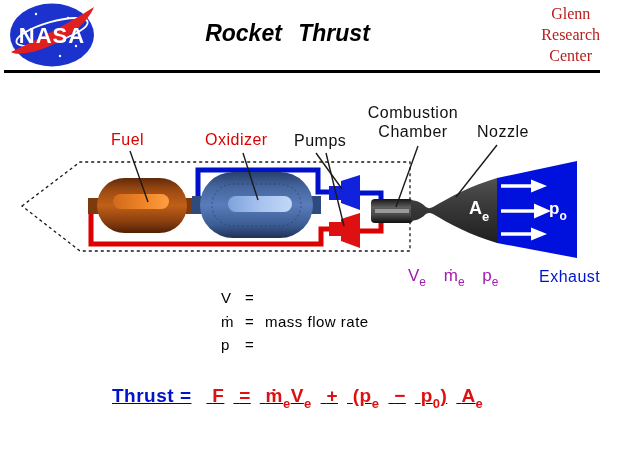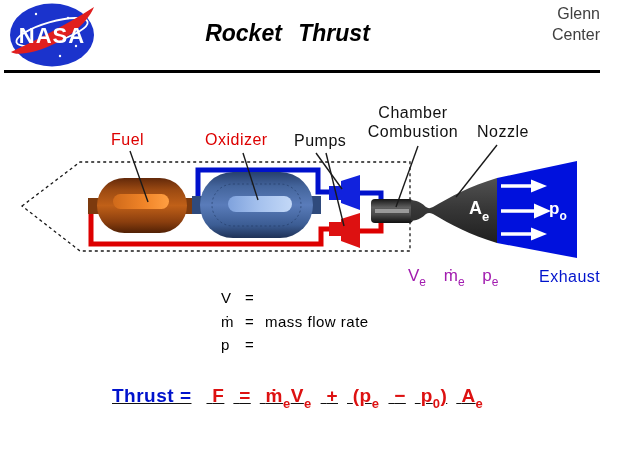--- a/index.html
+++ b/index.html
@@ -4,21 +4,21 @@
 <style>
   html,body{margin:0;padding:0;}
   body{
     width:617px;height:463px;position:relative;overflow:hidden;
     background:#ffffff;font-family:"Liberation Sans", sans-serif;color:#111;
   }
   .abs{position:absolute;}
   
   .hdr-title{left:0;top:20px;width:575px;text-align:center;
     font-size:23px;font-weight:bold;font-style:italic;word-spacing:10px;color:#000;}
-  .org{right:17px;top:3px;text-align:right;font-size:16px;line-height:21px;color:#404040;}
+  .org{right:17px;top:3px;text-align:center;font-size:16px;line-height:21px;color:#b91c1c;font-family:Liberation Serif, serif;}
   .hdr-rule{left:4px;top:70px;width:596px;height:3px;background:#000;}
   
   .dlabel{font-size:16px;letter-spacing:.5px;color:#111;white-space:nowrap;}
   .red-label{color:#dd0000;}
   .blue-label{color:#0013cc;text-align:right;}
   .combustion{text-align:center;line-height:19px;}
   
   .vars{font-size:17px;color:#a21caf;white-space:nowrap;}
   .vars .item{margin-right:13px;}
   .sb{font-size:12px;vertical-align:-5px;line-height:0;}
@@ -48,20 +48,21 @@
   </g>
   <ellipse cx="44" cy="30" rx="37" ry="10" fill="none" stroke="#ffffff" stroke-width="1.8" transform="rotate(-16 44 30)"></ellipse>
   <path d="M 3,50 C 28,38 55,25 86,5 C 79,22 58,40 28,49 C 16,52 7,53 3,50 Z" fill="#e01f1f"></path>
   <text x="44" y="41" text-anchor="middle" font-size="22" font-weight="bold" fill="#ffffff" letter-spacing="1">NASA</text>
 </svg>
 
 <div class="abs hdr-title">Rocket Thrust</div>
 
 <div class="abs org">
   <div>Glenn</div>
+  <div>Research</div>
   <div>Center</div>
 </div>
 
 <div class="abs hdr-rule"></div>
 
 <svg class="abs" style="left:0;top:0" width="617" height="463" viewBox="0 0 617 463">
   <defs>
     <linearGradient id="fuelGrad" x1="0" y1="0" x2="0" y2="1">
       <stop offset="0" stop-color="#63290a"></stop>
         <stop offset="0.22" stop-color="#9c4a12"></stop>
@@ -152,22 +153,22 @@
     <line x1="326" y1="153" x2="344" y2="226"></line>
     <line x1="418" y1="146" x2="396" y2="207"></line>
     <line x1="497" y1="145" x2="456" y2="197"></line>
   </g>
 </svg>
 
 <div class="abs dlabel red-label" style="left:111px;top:131px">Fuel</div>
 <div class="abs dlabel red-label" style="left:205px;top:131px">Oxidizer</div>
 <div class="abs dlabel" style="left:294px;top:132px">Pumps</div>
 <div class="abs dlabel combustion" style="left:357px;top:103px;width:112px">
+  <div>Combustion</div>
   <div>Chamber</div>
-  <div>Combustion</div>
 </div>
 <div class="abs dlabel" style="left:477px;top:123px">Nozzle</div>
 <div class="abs dlabel blue-label" style="left:539px;top:268px">Exhaust</div>
 
 <div class="abs vars" style="left:408px;top:266px">
   <span class="item"><span>V</span><sub class="sb">e</sub></span>
   <span class="item"><span>ṁ</span><sub class="sb">e</sub></span>
   <span class="item"><span>p</span><sub class="sb">e</sub></span>
 </div>
 

